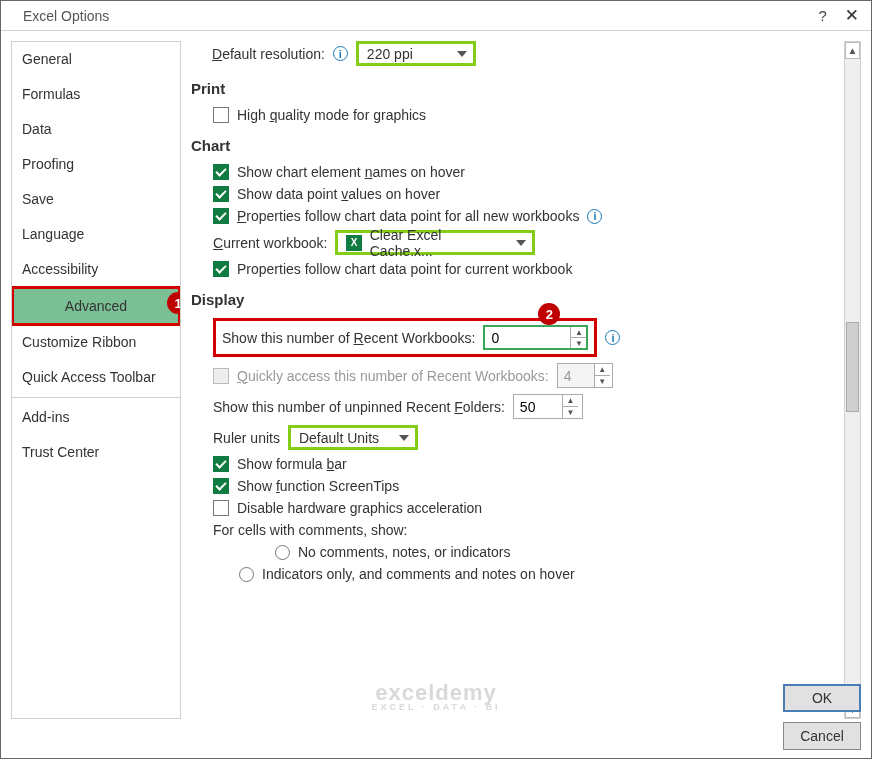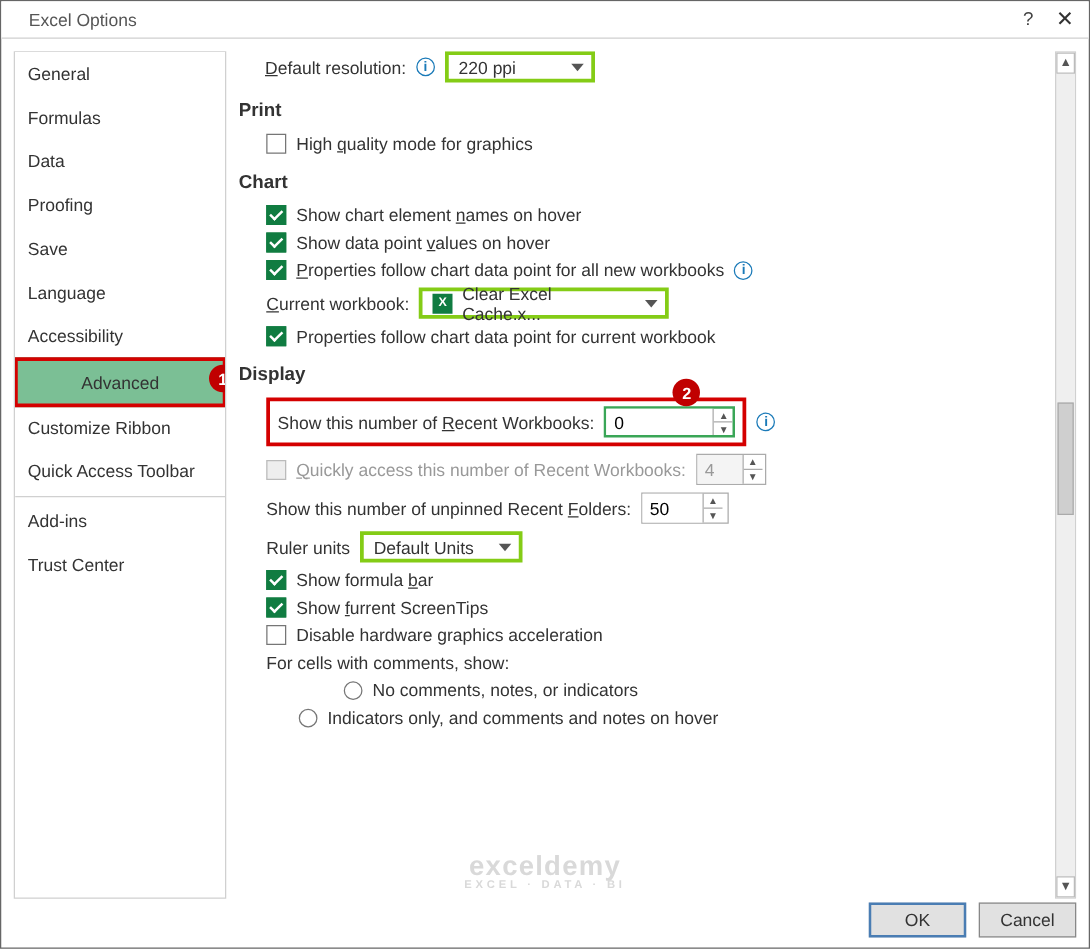--- a/index.html
+++ b/index.html
@@ -147,21 +147,21 @@
     padding: 4px 6px;
     display:inline-flex; align-items:center; gap:8px;
     position: relative;
   }
 
   .u { text-decoration: underline; text-decoration-thickness:1px;}
 
   .footer {
     position:absolute;
     bottom:8px; right:10px;
-    display:flex; gap:10px;
+    display:flex; gap:10px;flex-direction:column;
   }
   .btn {
     width:78px; height:28px;
     border:1px solid #888;
     background:#e1e1e1;
     font-size:14px; color:#333;
     display:flex; align-items:center; justify-content:center;
     cursor:pointer;
   }
   .btn.primary { border:2px solid #4a7db3; }
@@ -304,21 +304,21 @@
         <span class="caret"></span>
       </div>
     </div>
 
     <div class="row idt">
       <span class="chk checked"></span>
       <span><span>Show formula </span><span class="u">b</span><span>ar</span></span>
     </div>
     <div class="row idt">
       <span class="chk checked"></span>
-      <span><span>Show </span><span class="u">f</span><span>urrent ScreenTips</span></span>
+      <span><span>Show </span><span class="u">f</span><span>unction ScreenTips</span></span>
     </div>
     <div class="row idt">
       <span class="chk"></span>
       <span>Disable hardware graphics acceleration</span>
     </div>
 
     <div class="row idt">
       <span>For cells with comments, show:</span>
     </div>
     <div class="row" style="margin-left:48px;padding-left:36px;">

